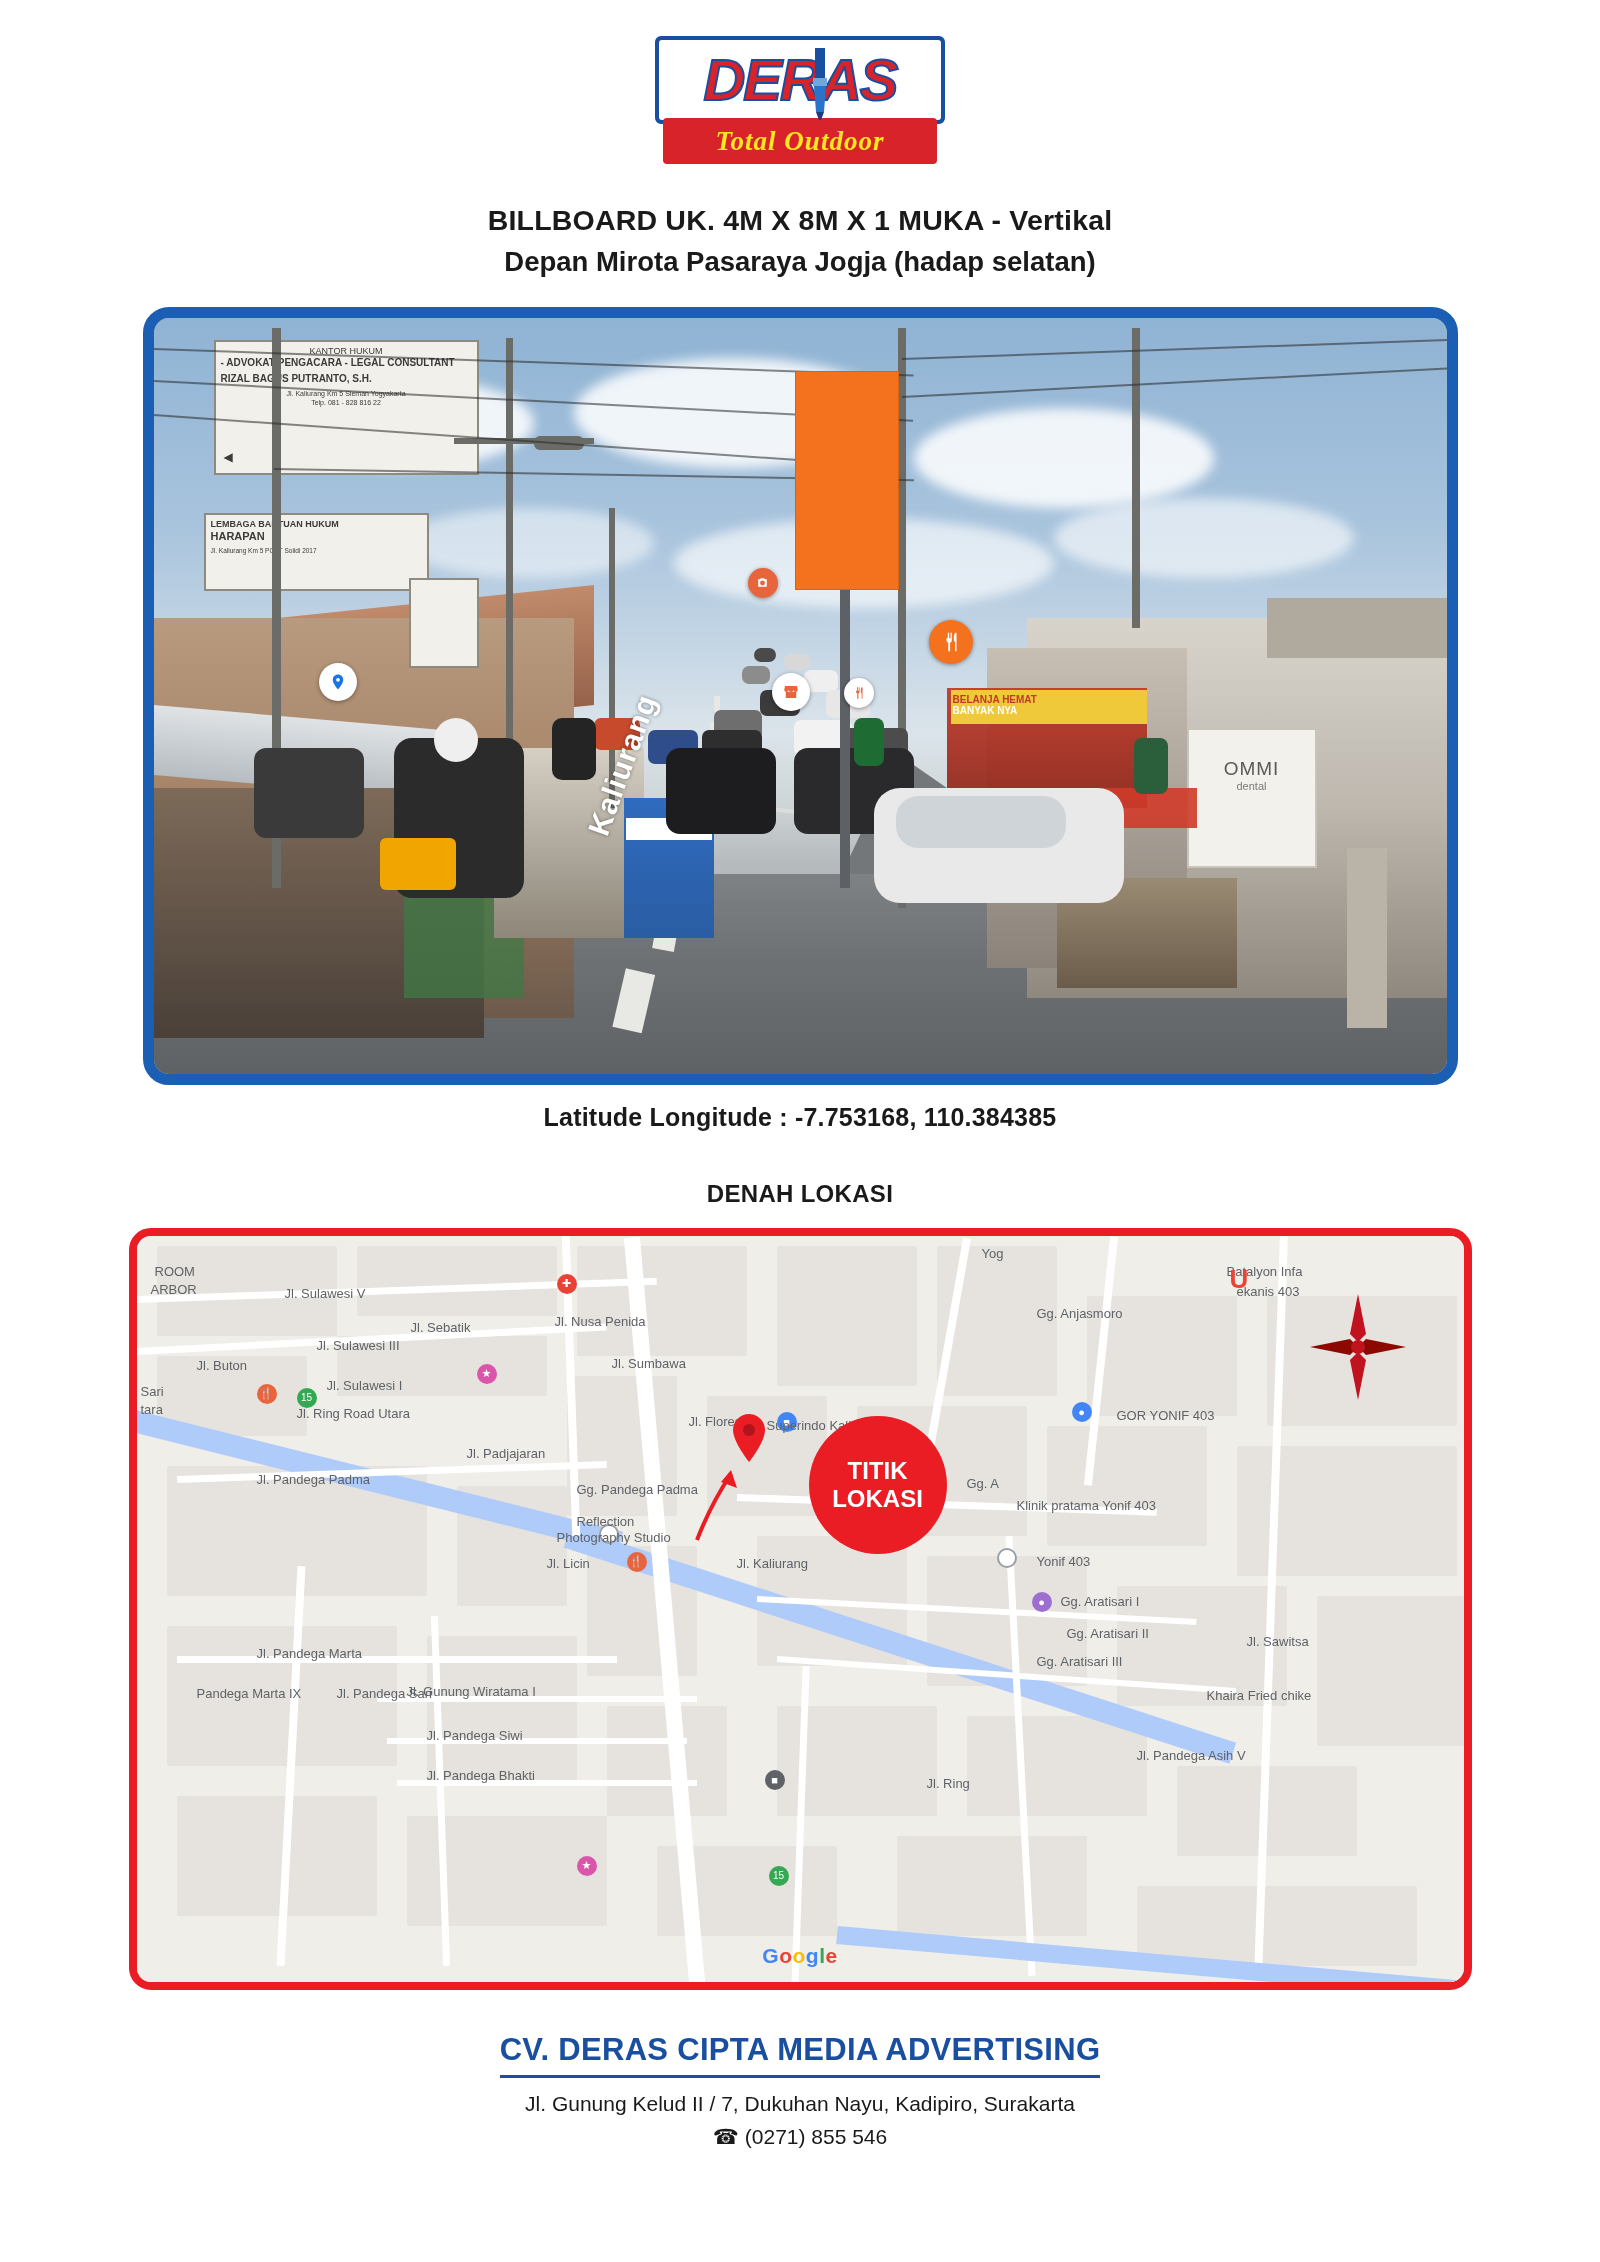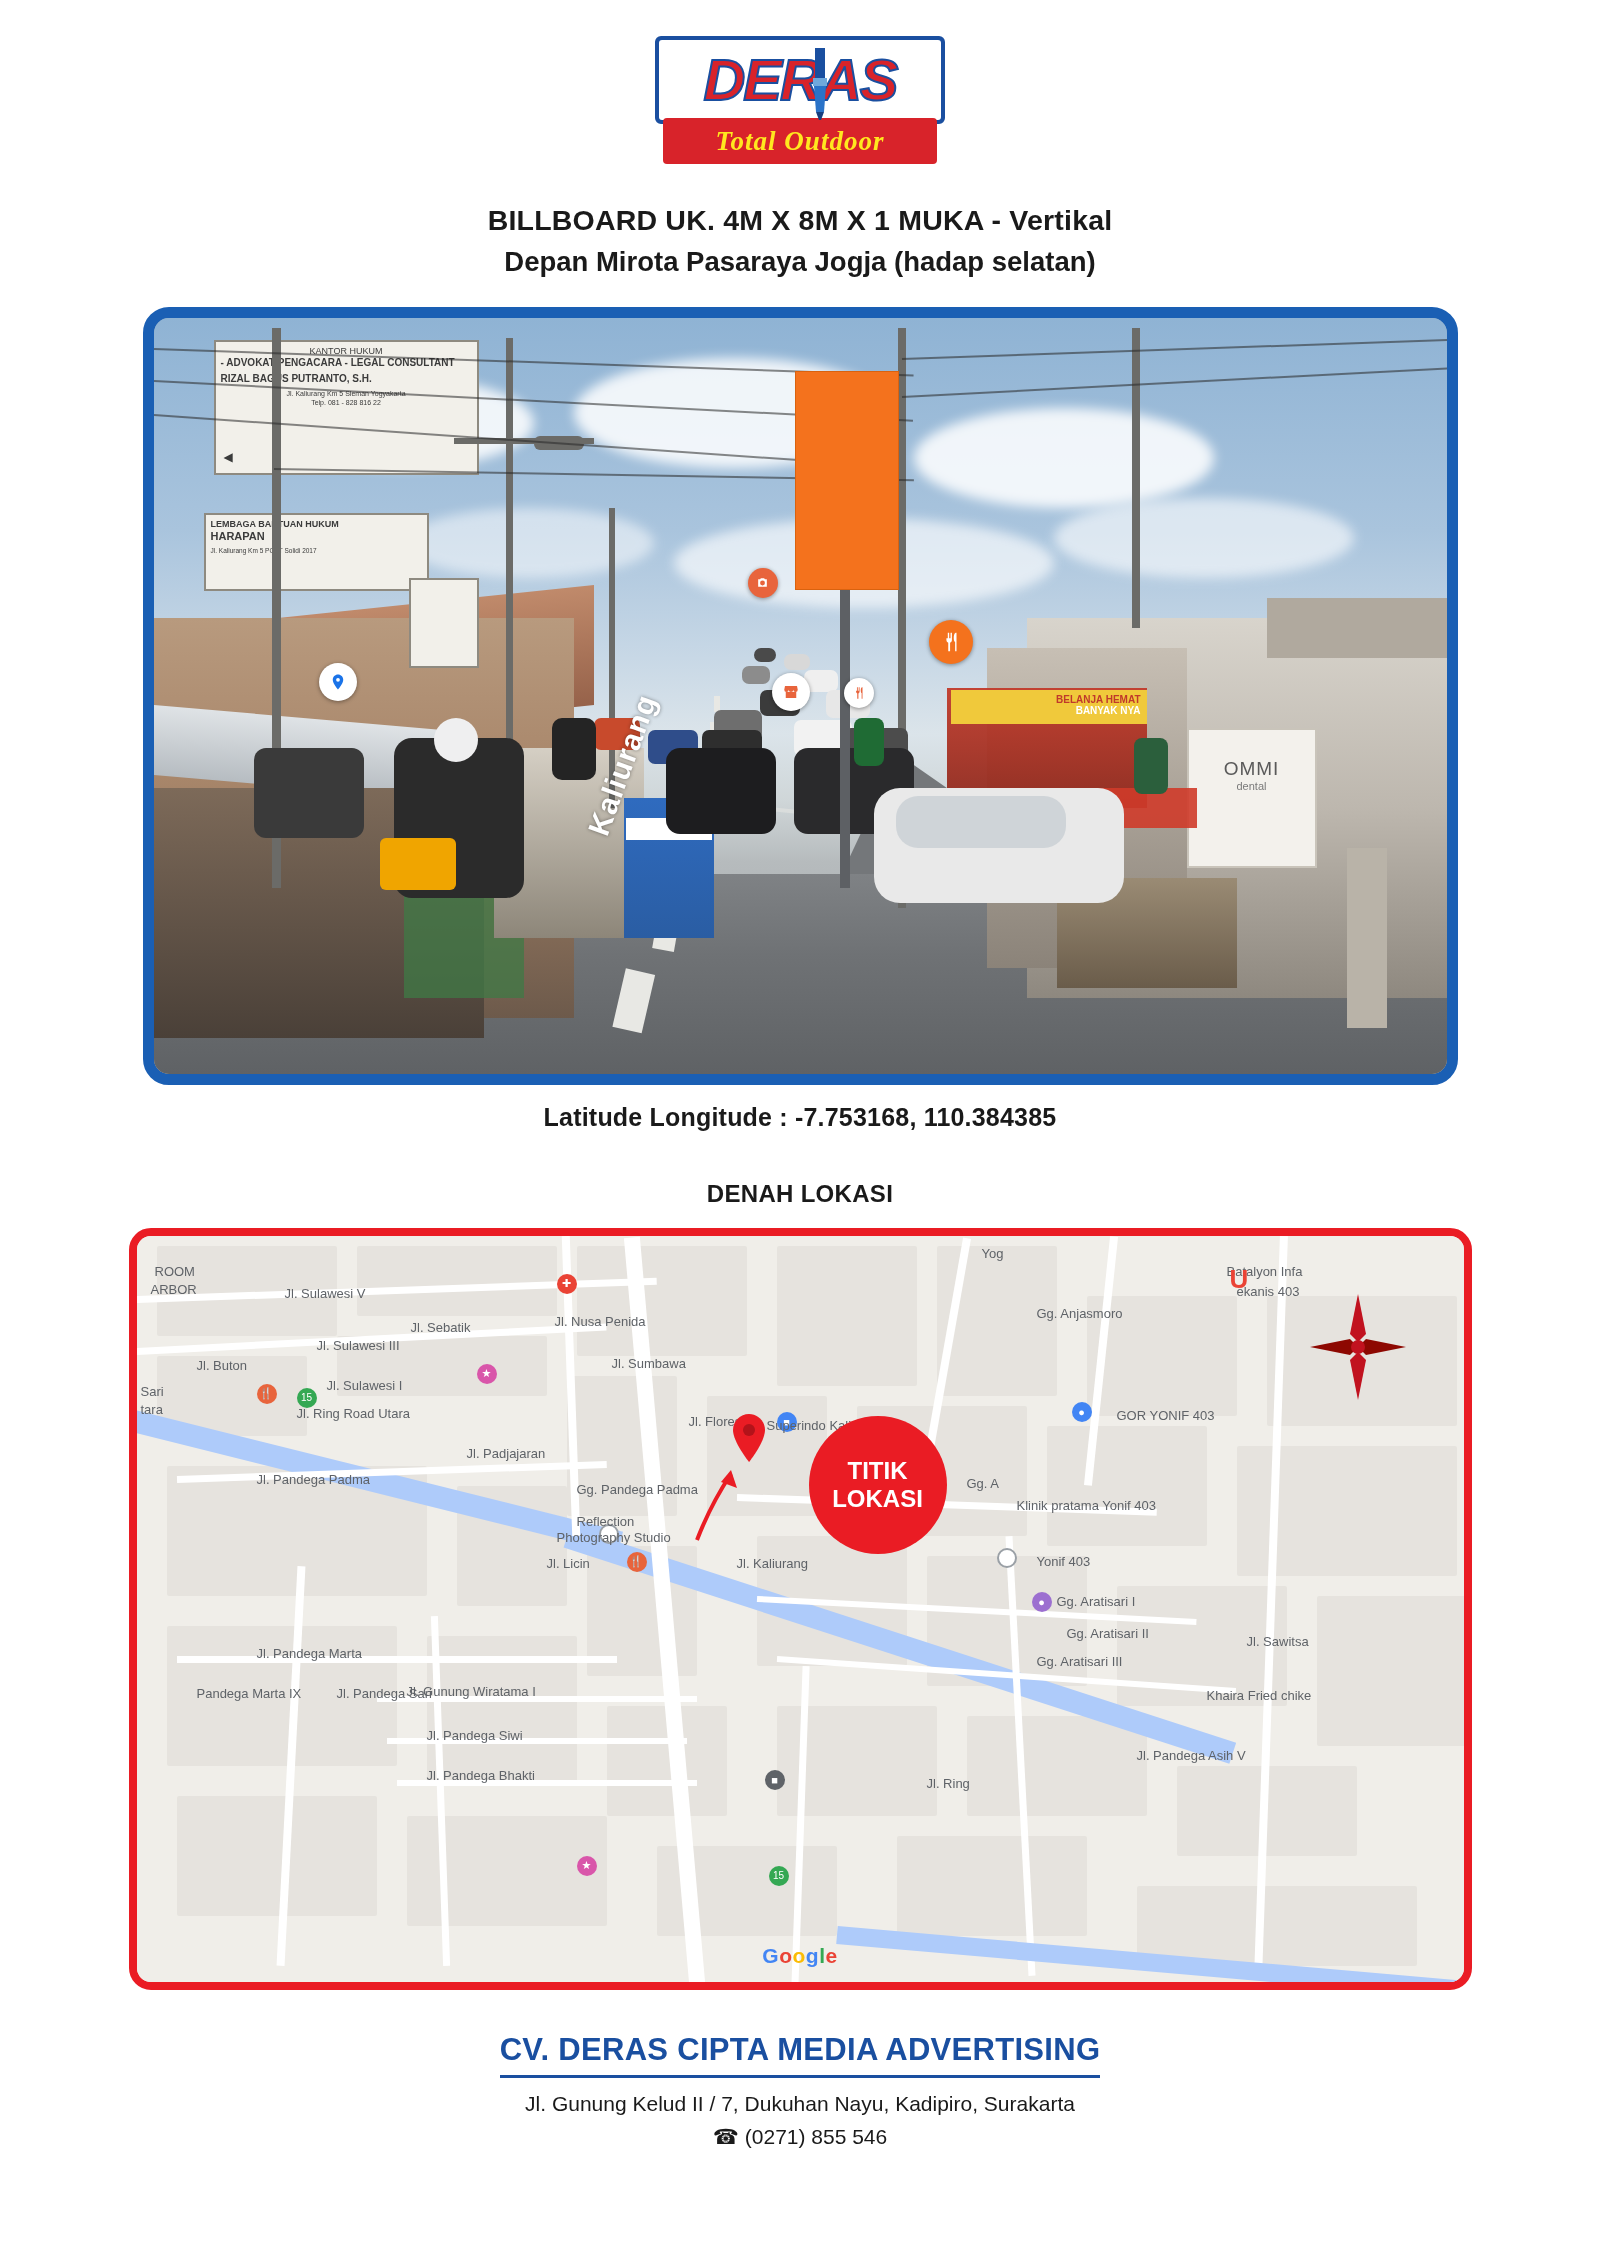--- a/index.html
+++ b/index.html
@@ -450,21 +450,21 @@
     <div style="font-size:6.5px;margin-top:3px;">Jl. Kaliurang Km 5 POST Solidi 2017</div>
   </div>
 
   <div class="sign-board" style="left:255px;top:260px;width:70px;height:90px;font-size:6px;"></div>
 
   <div style="position:absolute;right:132px;top:440px;text-align:center;width:126px;">
     <div style="font-size:19px;color:#5a5a5a;letter-spacing:1px;">OMMI</div>
     <div style="font-size:11px;color:#7a7a7a;">dental</div>
   </div>
 
-  <div style="position:absolute;right:306px;top:376px;text-align:right;width:188px;color:#fff;font-weight:bold;margin-left:36px;">
+  <div style="position:absolute;right:306px;top:376px;text-align:left;width:188px;color:#fff;font-weight:bold;margin-left:36px;">
     <div style="font-size:10px;color:#c0392b;">BELANJA HEMAT</div>
     <div style="font-size:10px;">BANYAK NYA</div>
   </div>
 
   <div class="pole" style="left:118px;top:10px;width:9px;height:560px;"></div>
   <div class="pole" style="left:352px;top:20px;width:7px;height:420px;"></div>
   <div class="pole" style="left:455px;top:190px;width:6px;height:300px;"></div>
   <div class="pole" style="left:744px;top:10px;width:8px;height:580px;"></div>
   <div class="pole" style="left:978px;top:10px;width:8px;height:300px;"></div>
   <div class="pole" style="left:300px;top:120px;width:140px;height:6px;"></div>
@@ -631,21 +631,21 @@
       <div class="mlabel" style="left: 330px; top: 210px;">Jl. Padjajaran</div>
       <div class="mlabel" style="left: 440px; top: 246px;">Gg. Pandega Padma</div>
       <div class="mlabel" style="left: 440px; top: 278px;">Reflection</div>
       <div class="mlabel" style="left: 420px; top: 294px;">Photography Studio</div>
       <div class="mlabel" style="left: 690px; top: 262px;">Jl. Pandega Sakti</div>
       <div class="mlabel" style="left: 880px; top: 262px;">Klinik pratama Yonif 403</div>
       <div class="mlabel" style="left: 830px; top: 240px;">Gg. A</div>
       <div class="mlabel" style="left: 410px; top: 320px;">Jl. Licin</div>
       <div class="mlabel" style="left: 600px; top: 320px;">Jl. Kaliurang</div>
       <div class="mlabel" style="left: 900px; top: 318px;">Yonif 403</div>
-      <div class="mlabel" style="left: 920px; top: 358px;">Gg. Aratisari I</div>
+      <div class="mlabel" style="left: 880px; top: 358px; padding-left: 44px;">Gg. Aratisari I</div>
       <div class="mlabel" style="left: 930px; top: 390px;">Gg. Aratisari II</div>
       <div class="mlabel" style="left: 900px; top: 418px;">Gg. Aratisari III</div>
       <div class="mlabel" style="left: 1110px; top: 398px;">Jl. Sawitsa</div>
       <div class="mlabel" style="left: 120px; top: 410px;">Jl. Pandega Marta</div>
       <div class="mlabel" style="left: 60px; top: 450px;">Pandega Marta IX</div>
       <div class="mlabel" style="left: 200px; top: 450px;">Jl. Pandega Sari</div>
       <div class="mlabel" style="left: 270px; top: 448px;">Jl. Gunung Wiratama I</div>
       <div class="mlabel" style="left: 290px; top: 492px;">Jl. Pandega Siwi</div>
       <div class="mlabel" style="left: 290px; top: 532px;">Jl. Pandega Bhakti</div>
       <div class="mlabel" style="left: 1070px; top: 452px;">Khaira Fried chike</div>

